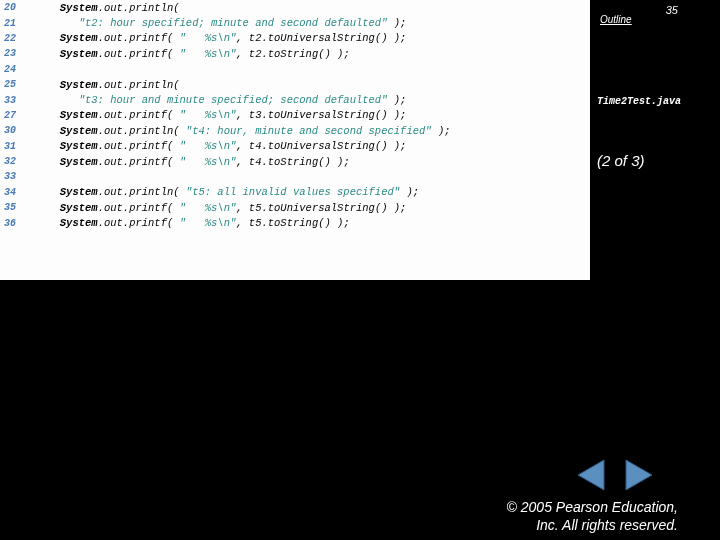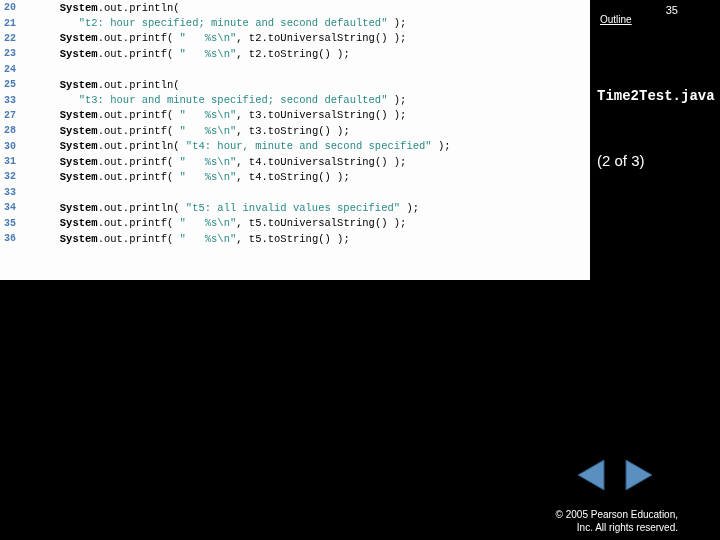--- a/index.html
+++ b/index.html
@@ -1,31 +1,31 @@
 <!DOCTYPE html>
 <html><head>
 <meta charset="utf-8">
 <style>
   * { margin: 0; padding: 0; box-sizing: border-box; }
   html, body { width: 720px; height: 540px; font-family: Arial, sans-serif; background: #000; overflow: hidden; }
-  .slide { position: relative; width: 684px; height: 540px; background: #000; }
+  .slide { position: relative; width: 684px; height: 540px; background: #000; font-style: italic; }
   .code-panel { position: absolute; left: 0; top: 0; width: 590px; height: 280px; background: #fdfdfd; font-family: Consolas, 'Courier New', monospace; font-size: 10.5px; }
   .code-line { display: flex; align-items: center; height: 15.4px; }
   .gutter { width: 22px; text-align: right; padding-right: 6px; color: #4a7bb5; font-weight: bold; font-size: 10px; }
   .code { white-space: pre; color: #000; }
   .kw { font-weight: bold; color: #000; }
   .str { color: #2a8a86; }
   .page-num { position: absolute; right: 6px; top: 4px; color: #fff; font-size: 11px; }
   .outline { position: absolute; left: 600px; top: 14px; color: #fff; font-size: 10px; text-decoration: underline; }
-  .filename { position: absolute; left: 597px; top: 88px; font-family: 'Courier New', monospace; font-weight: bold; color: #fff; font-size: 14px; }
+  .filename { position: absolute; left: 597px; top: 96px; font-family: 'Courier New', monospace; font-weight: bold; color: #fff; font-size: 10px; }
   .part { position: absolute; left: 597px; top: 152px; color: #fff; font-size: 15px; }
   .nav-arrows { position: absolute; right: 28px; bottom: 48px; display: flex; gap: 14px; }
   .arrow-btn { width: 34px; height: 34px; background: transparent; border: none; cursor: pointer; }
   .arrow-btn svg { width: 34px; height: 34px; }
-  .copyright { position: absolute; right: 6px; bottom: 6px; color: #fff; font-size: 10px; text-align: right; line-height: 1.3; }
+  .copyright { position: absolute; right: 6px; bottom: 6px; color: #fff; font-size: 14px; text-align: right; line-height: 1.3; }
 </style>
 </head>
 <body>
 
 <div class="slide">
 
   <div class="code-panel" id="code-panel">
       <div class="code-line">
         <div class="gutter">20</div>
         <div class="code"><span class="kw">      System</span><span>.out.println(</span></div>
@@ -50,24 +50,20 @@
         <div class="gutter">25</div>
         <div class="code"><span class="kw">      System</span><span>.out.println(</span></div>
       </div>
       <div class="code-line">
         <div class="gutter">33</div>
         <div class="code"><span>         </span><span class="str">"t3: hour and minute specified; second defaulted"</span><span> );</span></div>
       </div>
       <div class="code-line">
         <div class="gutter">27</div>
         <div class="code"><span class="kw">      System</span><span>.out.printf( </span><span class="str">"   %s\n"</span><span>, t3.toUniversalString() );</span></div>
-      </div>
-      <div class="code-line">
-        <div class="gutter">28</div>
-        <div class="code"><span class="kw">      System</span><span>.out.printf( </span><span class="str">"   %s\n"</span><span>, t3.toString() );</span></div>
       </div>
       <div class="code-line">
         <div class="gutter">30</div>
         <div class="code"><span class="kw">      System</span><span>.out.println( </span><span class="str">"t4: hour, minute and second specified"</span><span> );</span></div>
       </div>
       <div class="code-line">
         <div class="gutter">31</div>
         <div class="code"><span class="kw">      System</span><span>.out.printf( </span><span class="str">"   %s\n"</span><span>, t4.toUniversalString() );</span></div>
       </div>
       <div class="code-line">

